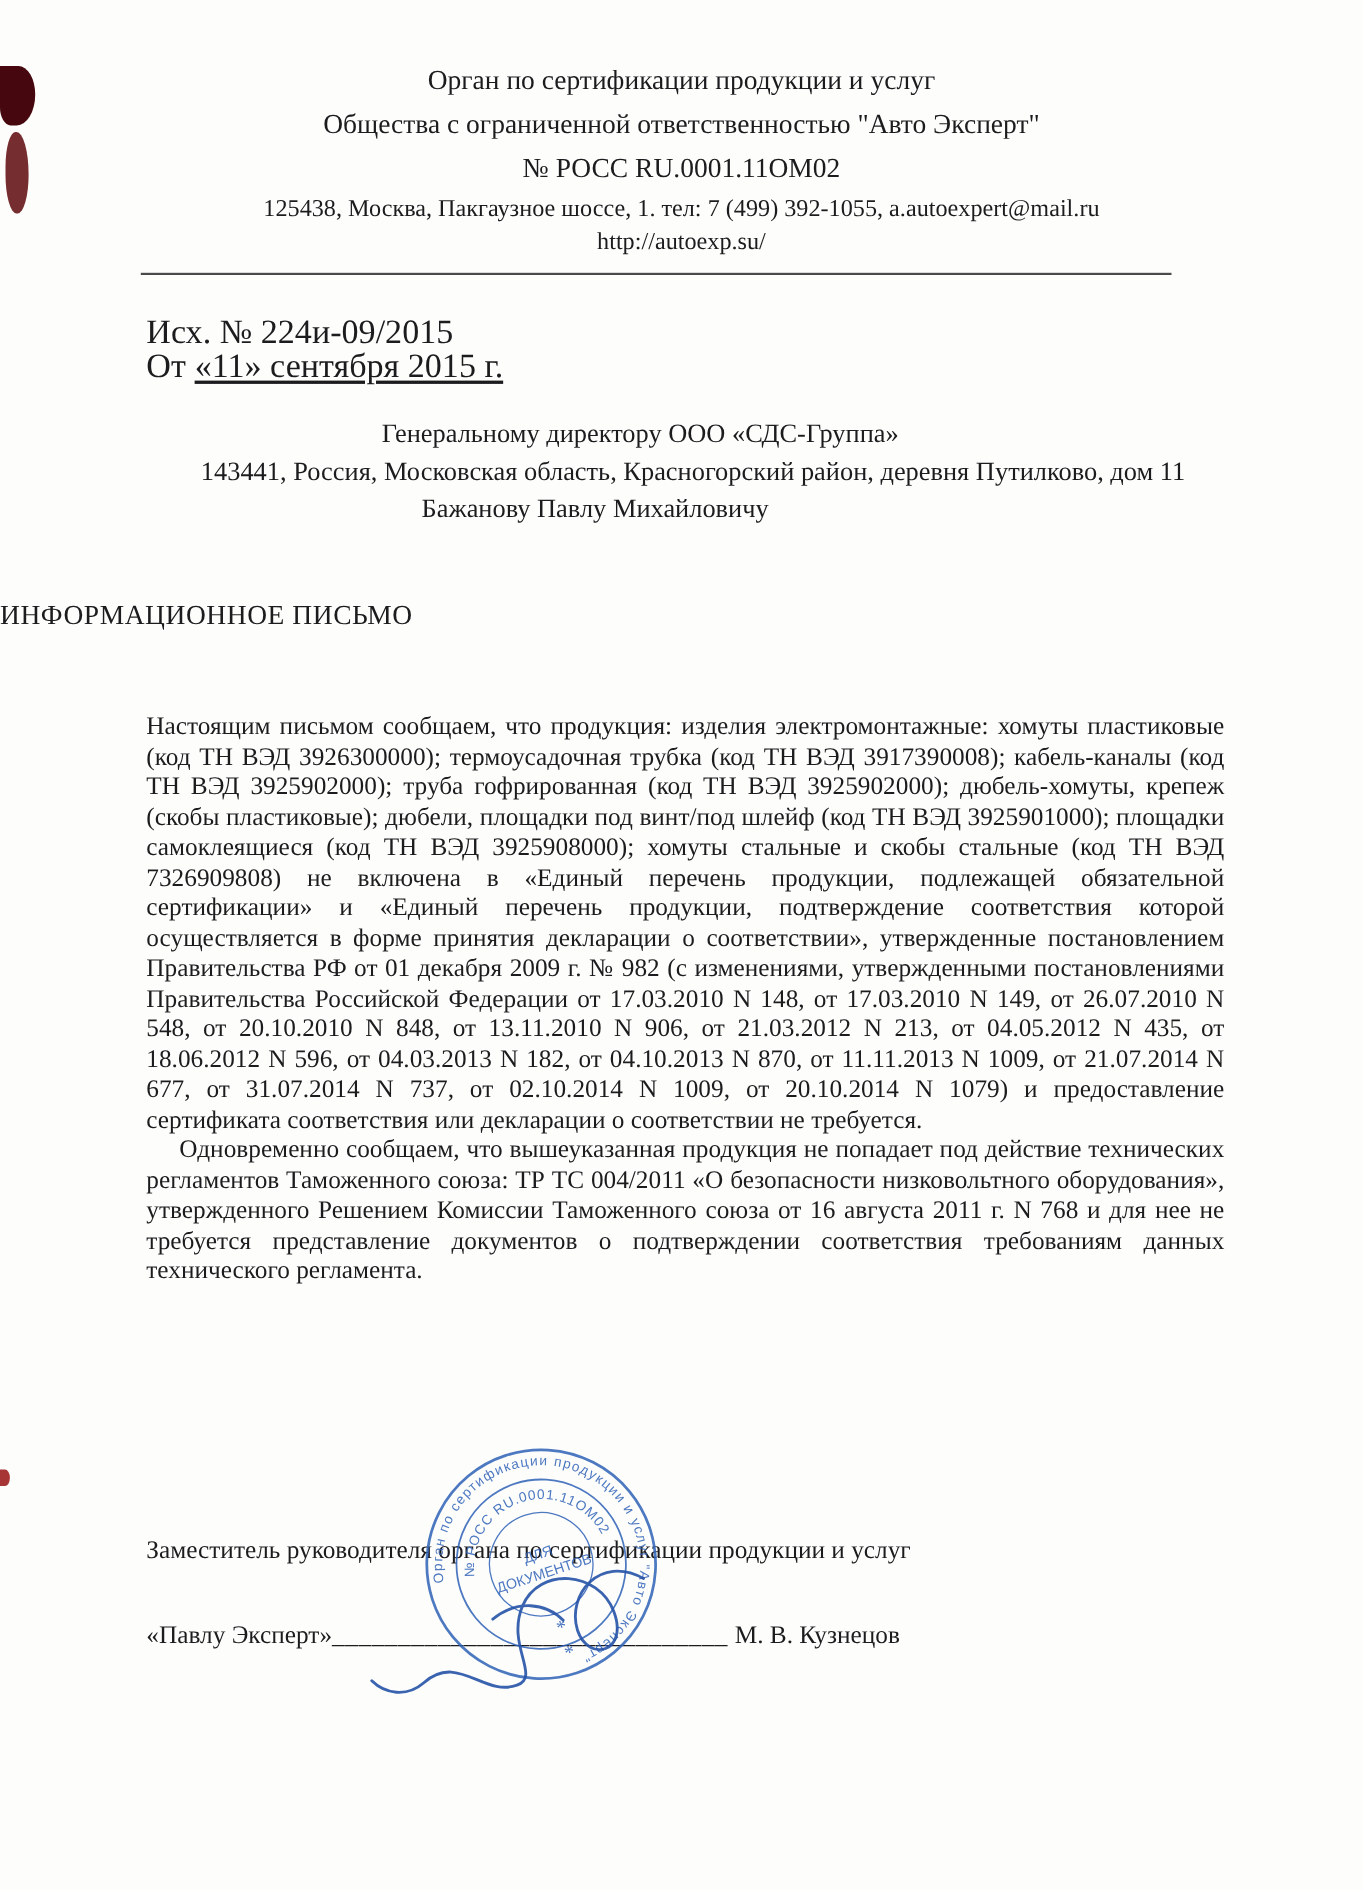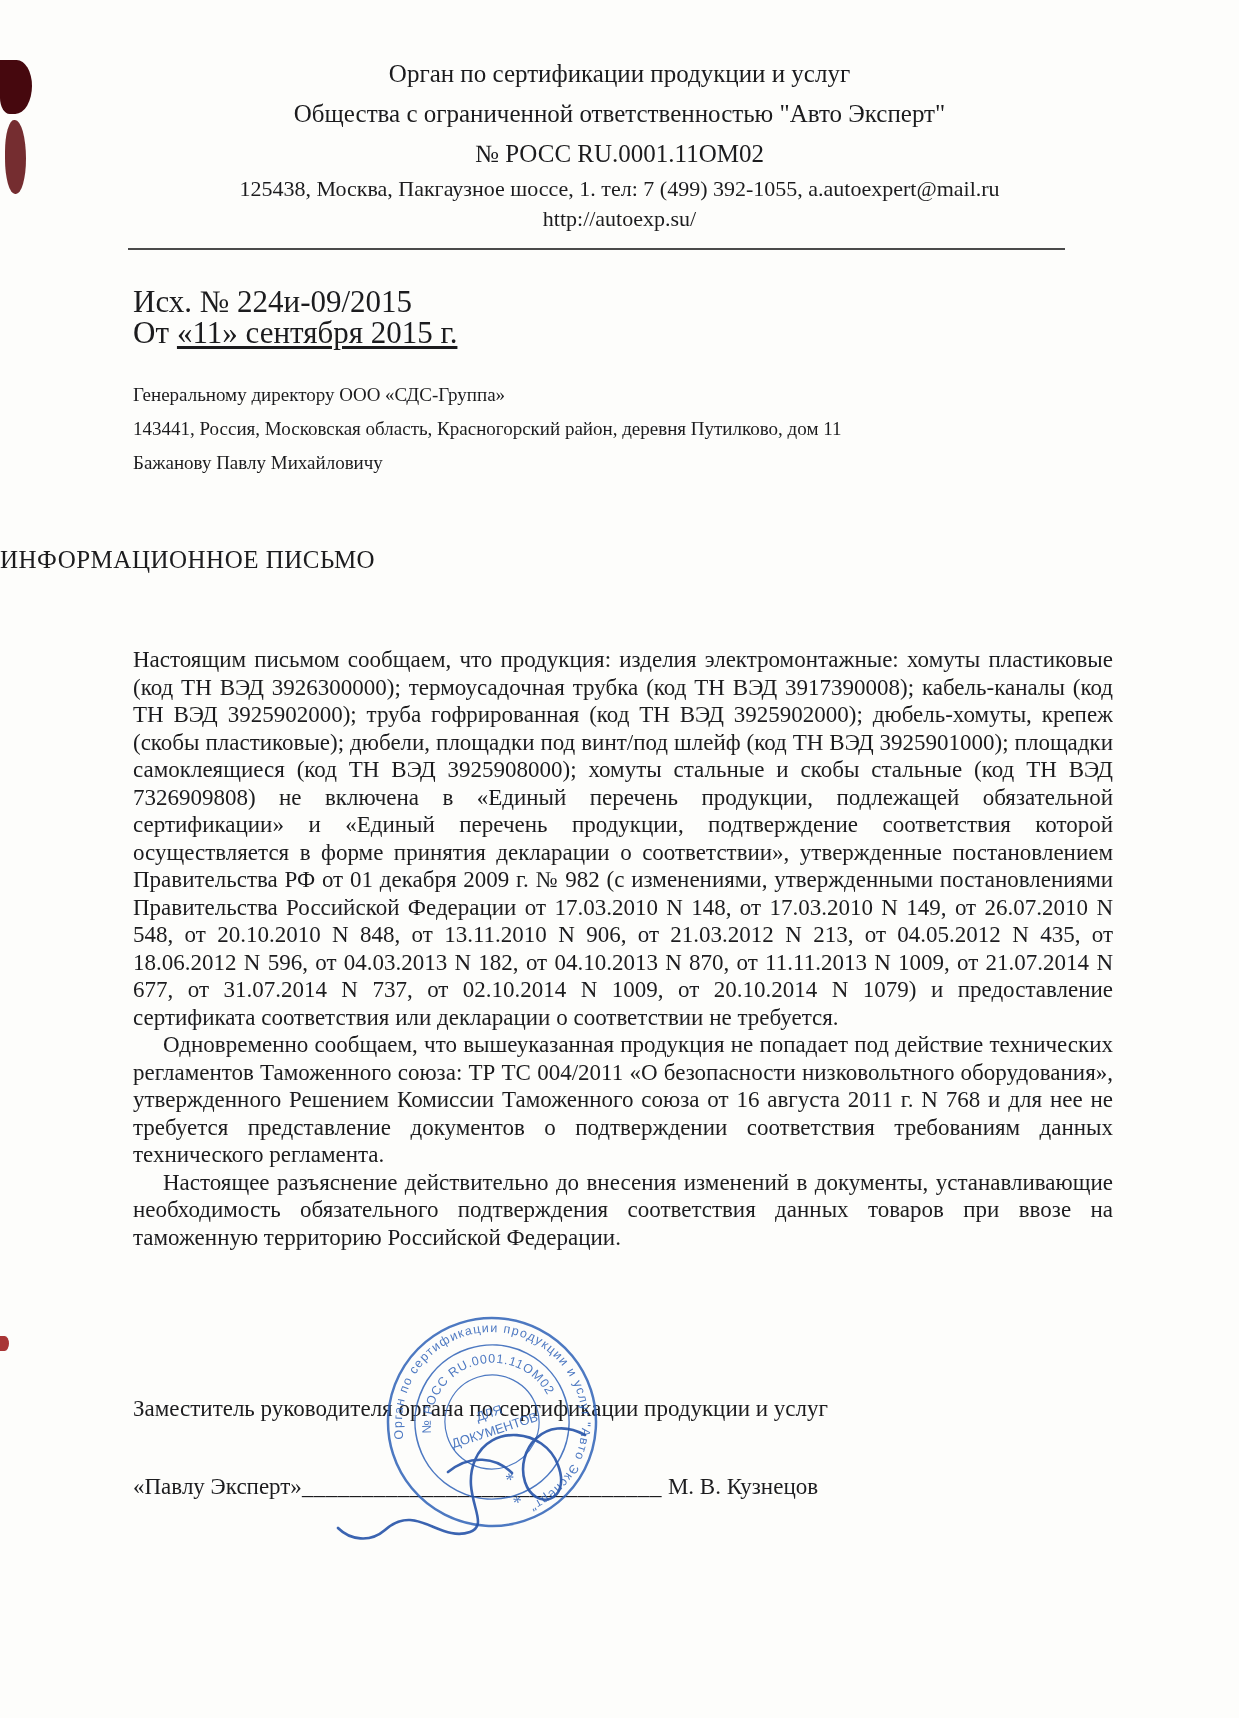--- a/index.html
+++ b/index.html
@@ -18,21 +18,21 @@
   .letterhead { margin-top: 54px; text-align: center; }
   .lh-big   { font-size: 25px; line-height: 40px; }
   .lh-small { font-size: 22px; line-height: 30px; }
 
   .rule { margin: 14px 0 0 128px; width: 937px; border-top: 2px solid #4a4a4a; }
 
   .ref { margin: 36px 0 0 133px; font-size: 31px; line-height: 31px; }
   .ref .date-underline { text-decoration: underline; text-underline-offset: 3px; margin-top: 20px; }
   .ref .date-label { margin-right: 8px; text-align: right; }
 
-  .recipient { margin: 30px 112px 0 133px; text-align: left; font-size: 19px; line-height: 34px; }
+  .recipient { margin: 30px 112px 0 133px; text-align: center; font-size: 24px; line-height: 34px; }
   .recipient .pr-96  { padding-right: 96px; }
   .recipient .pr-178 { padding-right: 178px; }
 
   .doc-title { margin-top: 66px; text-align: left; font-size: 25px; letter-spacing: 0.5px; }
 
   .body-text { margin: 72px 126px 18px 133px; font-size: 23px; line-height: 27.5px; text-align: justify; }
   .body-text p.indent { text-indent: 30px; }
 
   .sig-block { position: absolute; left: 133px; right: 126px; top: 1342px; font-size: 23px; z-index: 2; }
   .sig-row { margin-top: 52px; white-space: nowrap; }
@@ -79,21 +79,20 @@
     <div class="pr-96">Генеральному директору ООО «СДС-Группа»</div>
     <div>143441, Россия, Московская область, Красногорский район, деревня Путилково, дом 11</div>
     <div class="pr-178">Бажанову Павлу Михайловичу</div>
   </div>
 
   <div class="doc-title">ИНФОРМАЦИОННОЕ ПИСЬМО</div>
 
   <div class="body-text">
     <p>Настоящим письмом сообщаем, что продукция: изделия электромонтажные: хомуты пластиковые (код ТН ВЭД 3926300000); термоусадочная трубка (код ТН ВЭД 3917390008); кабель-каналы (код ТН ВЭД 3925902000); труба гофрированная (код ТН ВЭД 3925902000); дюбель-хомуты, крепеж (скобы пластиковые); дюбели, площадки под винт/под шлейф (код ТН ВЭД 3925901000); площадки самоклеящиеся (код ТН ВЭД 3925908000); хомуты стальные и скобы стальные (код ТН ВЭД 7326909808) не включена в «Единый перечень продукции, подлежащей обязательной сертификации» и «Единый перечень продукции, подтверждение соответствия которой осуществляется в форме принятия декларации о соответствии», утвержденные постановлением Правительства РФ от 01 декабря 2009 г. № 982 (с изменениями, утвержденными постановлениями Правительства Российской Федерации от 17.03.2010 N 148, от 17.03.2010 N 149, от 26.07.2010 N 548, от 20.10.2010 N 848, от 13.11.2010 N 906, от 21.03.2012 N 213, от 04.05.2012 N 435, от 18.06.2012 N 596, от 04.03.2013 N 182, от 04.10.2013 N 870, от 11.11.2013 N 1009, от 21.07.2014 N 677, от 31.07.2014 N 737, от 02.10.2014 N 1009, от 20.10.2014 N 1079) и предоставление сертификата соответствия или декларации о соответствии не требуется.</p>
     <p class="indent">Одновременно сообщаем, что вышеуказанная продукция не попадает под действие технических регламентов Таможенного союза: ТР ТС 004/2011 «О безопасности низковольтного оборудования», утвержденного Решением Комиссии Таможенного союза от 16 августа 2011 г. N 768 и для нее не требуется представление документов о подтверждении соответствия требованиям данных технического регламента.</p>
-    <p class="indent">Настоящее разъяснение действительно до внесения изменений в документы, устанавливающие необходимость обязательного подтверждения соответствия данных товаров при ввозе на таможенную территорию Российской Федерации.</p>
   </div>
 
   <div class="sig-block">
     <div>Заместитель руководителя органа по сертификации продукции и услуг</div>
     <div class="sig-row">
       <span>«Павлу Эксперт»</span><span class="sig-underscores">______________________________</span><span class="sig-name">М. В. Кузнецов</span>
     </div>
   </div>
 
   <svg class="stamp-wrap" viewBox="0 0 264 264">

